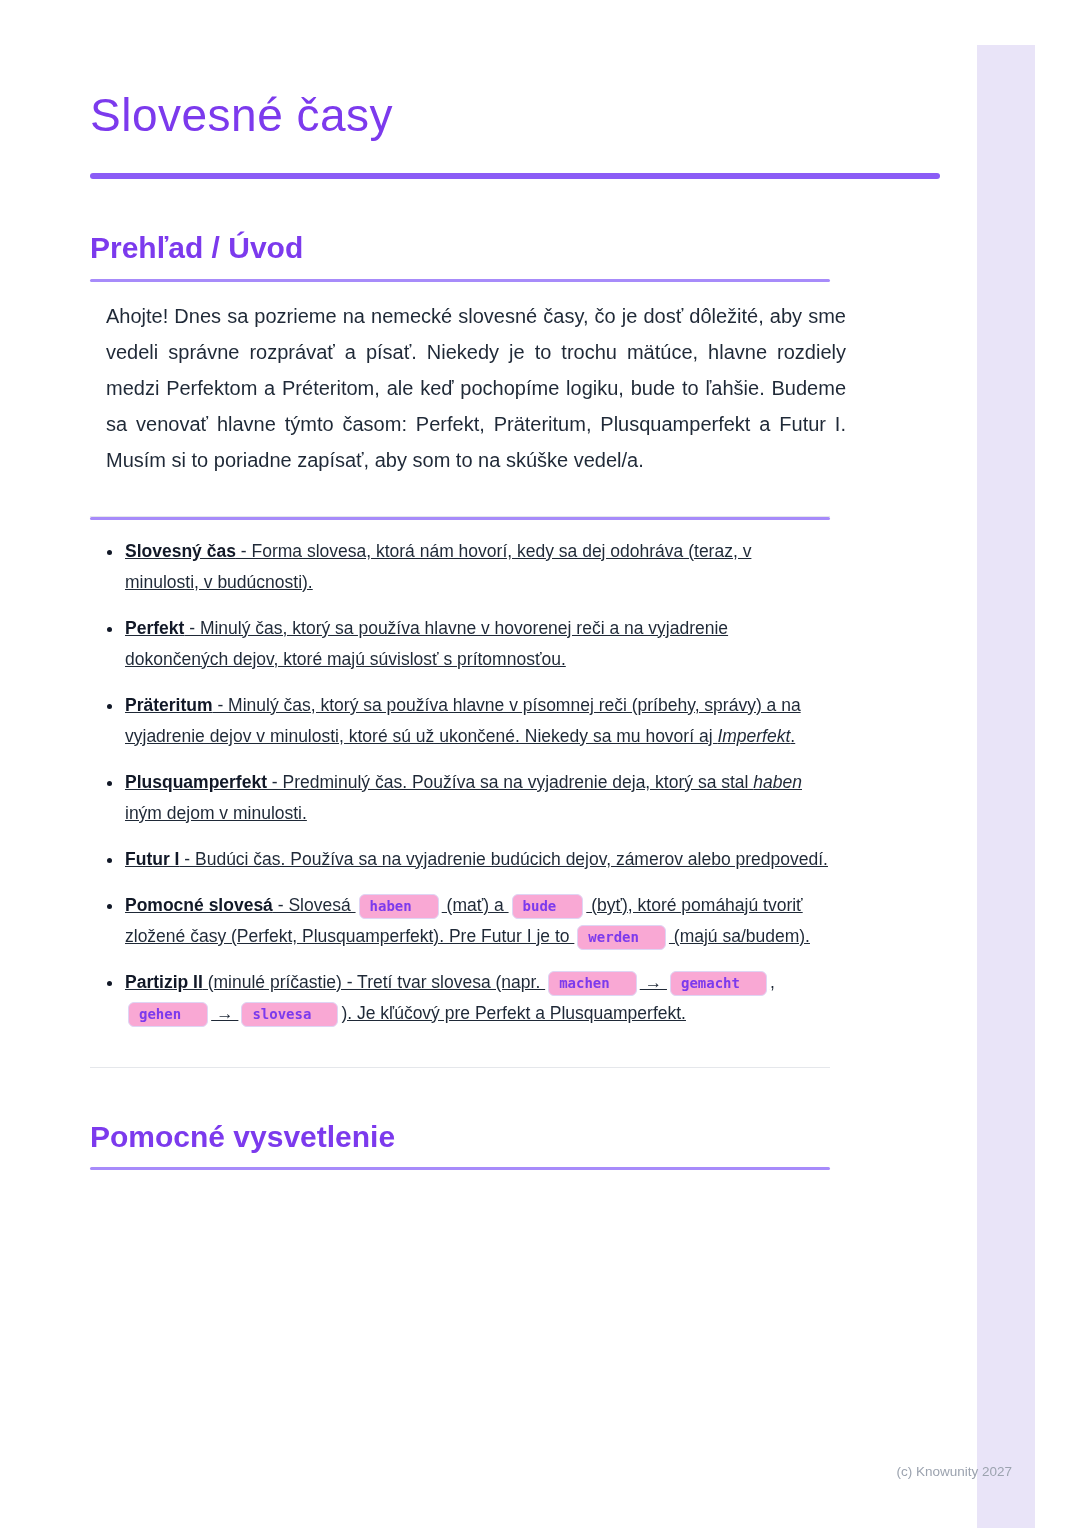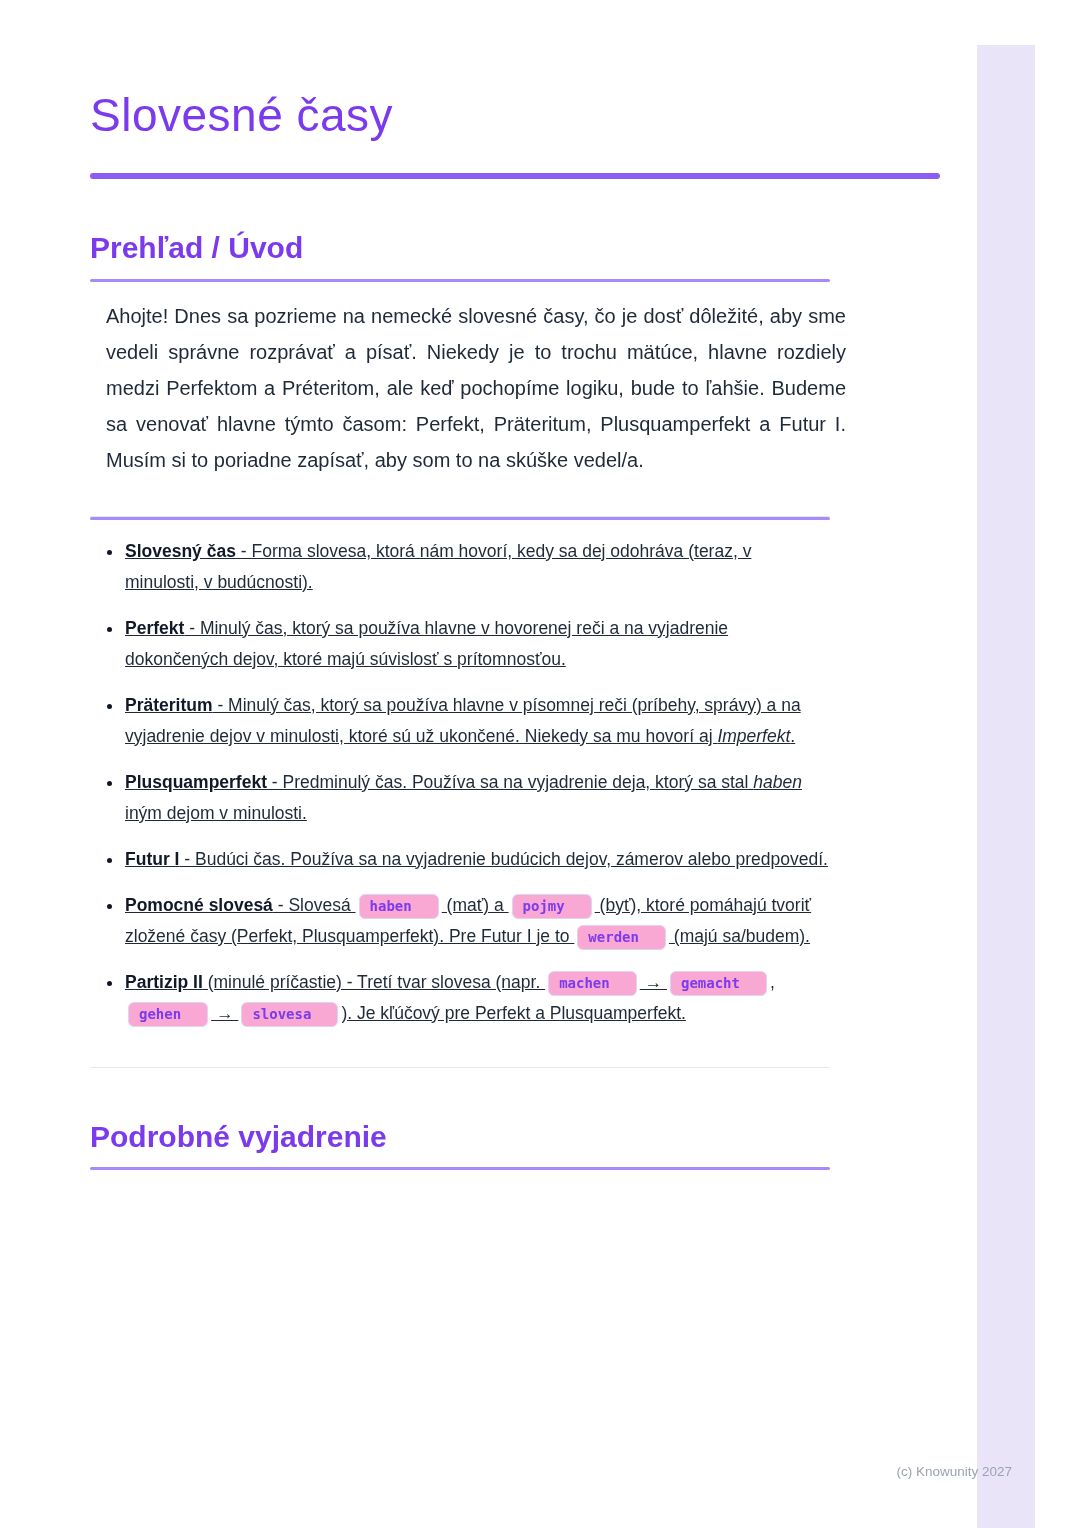--- a/index.html
+++ b/index.html
@@ -138,27 +138,27 @@
   <hr class="divider">
 
   <section>
     <div class="rule-thin"></div>
     <ul class="def-list" id="definitions-list">
         <li><strong>Slovesný čas</strong><span> - Forma slovesa, ktorá nám hovorí, kedy sa dej odohráva (teraz, v minulosti, v budúcnosti).</span></li>
         <li><strong>Perfekt</strong><span> - Minulý čas, ktorý sa používa hlavne v hovorenej reči a na vyjadrenie dokončených dejov, ktoré majú súvislosť s prítomnosťou.</span></li>
         <li><strong>Präteritum</strong><span> - Minulý čas, ktorý sa používa hlavne v písomnej reči (príbehy, správy) a na vyjadrenie dejov v minulosti, ktoré sú už ukončené. Niekedy sa mu hovorí aj </span><em>Imperfekt</em><span>.</span></li>
         <li><strong>Plusquamperfekt</strong><span> - Predminulý čas. Používa sa na vyjadrenie deja, ktorý sa stal </span><em>haben</em><span> iným dejom v minulosti.</span></li>
         <li><strong>Futur I</strong><span> - Budúci čas. Používa sa na vyjadrenie budúcich dejov, zámerov alebo predpovedí.</span></li>
-        <li><strong>Pomocné slovesá</strong><span> - Slovesá </span><code class="chip">haben</code><span> (mať) a </span><code class="chip">pojmy</code><span> (byť), ktoré pomáhajú tvoriť zložené časy (Perfekt, Plusquamperfekt). Pre Futur I je to </span><code class="chip">werden</code><span> (majú sa/budem).</span></li>
+        <li><strong>Pomocné slovesá</strong><span> - Slovesá </span><code class="chip">haben</code><span> (mať) a </span><code class="chip">bude</code><span> (byť), ktoré pomáhajú tvoriť zložené časy (Perfekt, Plusquamperfekt). Pre Futur I je to </span><code class="chip">werden</code><span> (majú sa/budem).</span></li>
         <li><strong>Partizip II</strong><span> (minulé príčastie) - Tretí tvar slovesa (napr. </span><code class="chip">machen</code><span> → </span><code class="chip">gemacht</code><span>, </span><code class="chip">gehen</code><span> → </span><code class="chip">slovesa</code><span>). Je kľúčový pre Perfekt a Plusquamperfekt.</span></li>
       </ul>
   </section>
 
   <hr class="divider">
 
   <section>
-    <h2>Podrobné vyjadrenie</h2>
+    <h2>Pomocné vysvetlenie</h2>
     <div class="rule-thin"></div>
   </section>
 
 </main>
 
 <div class="footer">(c) Knowunity 2027</div>
 
 </body></html>

